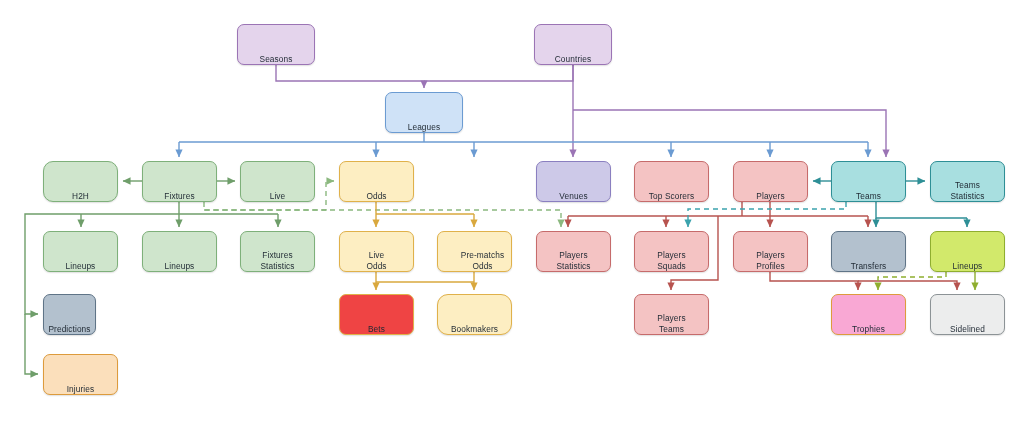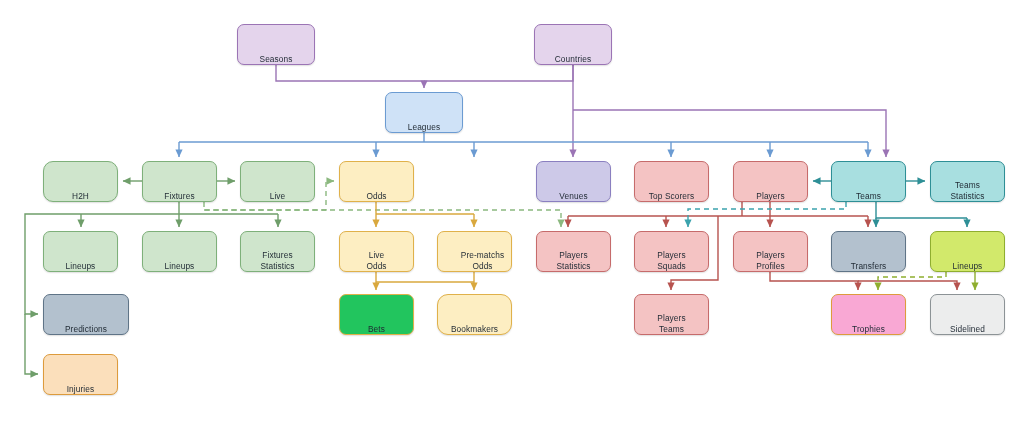--- a/index.html
+++ b/index.html
@@ -183,24 +183,24 @@
     <div class="node" style="left: 733px; top: 231px; width: 75px; height: 41px; background: rgb(244, 195, 195); border-color: rgb(198, 107, 107);">
       <span>Players
 Profiles</span>
     </div>
     <div class="node" style="left: 831px; top: 231px; width: 75px; height: 41px; background: rgb(179, 193, 206); border-color: rgb(95, 116, 135);">
       <span>Transfers</span>
     </div>
     <div class="node" style="left: 930px; top: 231px; width: 75px; height: 41px; background: rgb(210, 233, 107); border-color: rgb(143, 174, 47);">
       <span>Lineups</span>
     </div>
-    <div class="node" style="left: 43px; top: 294px; width: 86px; height: 41px; background: rgb(179, 193, 206); border-color: rgb(95, 116, 135);">
+    <div class="node" style="left: 43px; top: 294px; width: 53px; height: 41px; background: rgb(179, 193, 206); border-color: rgb(95, 116, 135);">
       <span>Predictions</span>
     </div>
-    <div class="node" style="left: 339px; top: 294px; width: 75px; height: 41px; background: #22c55e; border-color: rgb(224, 177, 74);">
+    <div class="node" style="left: 339px; top: 294px; width: 75px; height: 41px; background: #ef4444; border-color: rgb(224, 177, 74);">
       <span>Bets</span>
     </div>
     <div class="node" style="left: 437px; top: 294px; width: 75px; height: 41px; background: rgb(253, 238, 194); border-color: rgb(224, 177, 74); border-radius: 11px;">
       <span>Bookmakers</span>
     </div>
     <div class="node" style="left: 634px; top: 294px; width: 75px; height: 41px; background: rgb(244, 195, 195); border-color: rgb(198, 107, 107);">
       <span>Players
 Teams</span>
     </div>
     <div class="node" style="left: 831px; top: 294px; width: 75px; height: 41px; background: #f9a8d4; border-color: rgb(221, 155, 60);">

